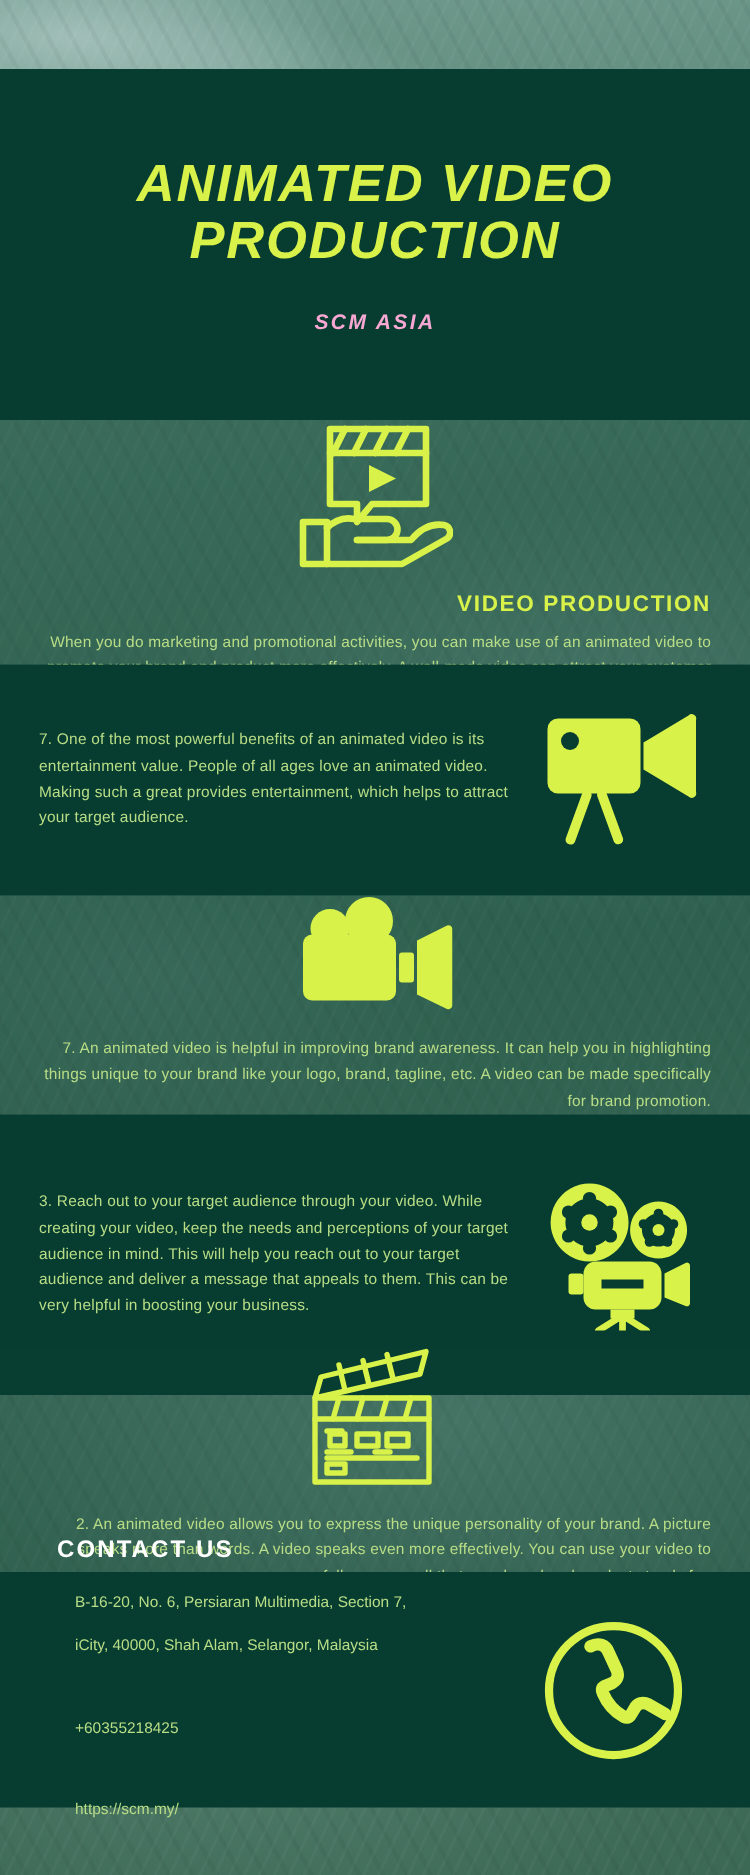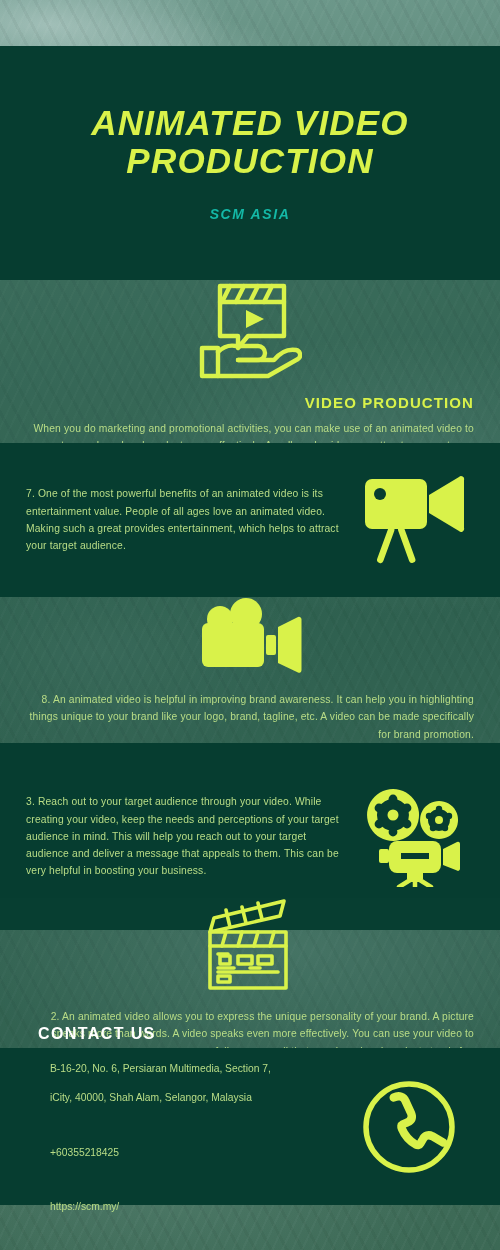--- a/index.html
+++ b/index.html
@@ -68,21 +68,21 @@
     font-size: 35px;
     font-weight: bold;
     letter-spacing: 1.2px;
     line-height: 1.08;
     text-align: center;
     text-transform: uppercase;
     padding: 0 24px;
   }
   .hero-subtitle {
     margin: 26px 0 0 0;
-    color: #14b8a6;
+    color: #f9a8d4;
     font-size: 14px;
     font-weight: bold;
     letter-spacing: 1.6px;
     text-align: center;
   }
 
   
   .row {
     display: flex;
     align-items: center;
@@ -211,21 +211,21 @@
       <div class="icon-cell">
         <svg width="104" height="80" viewBox="0 0 104 80" fill="#d9f24a">
           <circle cx="22" cy="22" r="13"></circle>
           <circle cx="48" cy="17" r="16"></circle>
           <rect x="4" y="26" width="62" height="44" rx="6"></rect>
           <rect x="68" y="38" width="10" height="20" rx="2"></rect>
           <path d="M80 30 L100 20 a2.5 2.5 0 0 1 3.5 2.3 v51 a2.5 2.5 0 0 1 -3.5 2.3 L80 66 Z"></path>
         </svg>
       </div>
       <div class="text-cell align-right">
-        <p class="body-text">8. An animated video is helpful in improving brand awareness. It can help you in highlighting things unique to your brand like your logo, brand, tagline, etc. A video can be made specifically for brand promotion.</p>
+        <p class="body-text">7. An animated video is helpful in improving brand awareness. It can help you in highlighting things unique to your brand like your logo, brand, tagline, etc. A video can be made specifically for brand promotion.</p>
       </div>
     </div>
   </div>
 
   <div class="band band-dark" style="top:743px; height:187px;">
     <div class="row icon-right">
       <div class="icon-cell">
         <svg width="104" height="100" viewBox="0 0 104 100" fill="#d9f24a">
 
           <path d="M30 2 a26 26 0 1 0 0.1 0 Z M30 12 a16 16 0 1 1 -0.1 0 Z" fill-rule="evenodd"></path>

